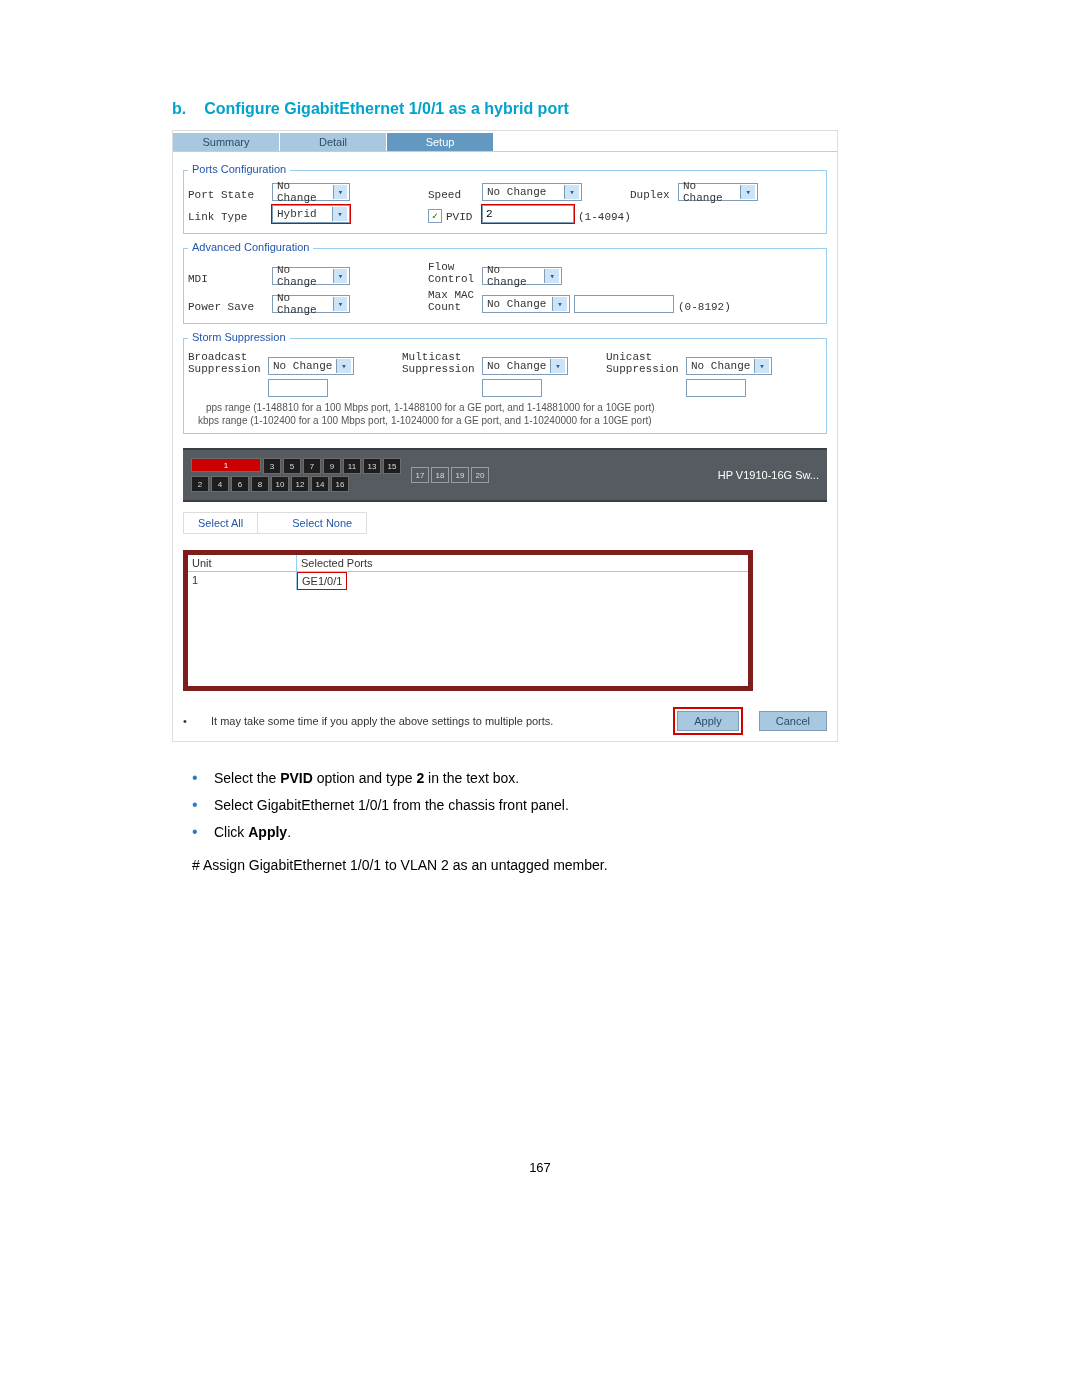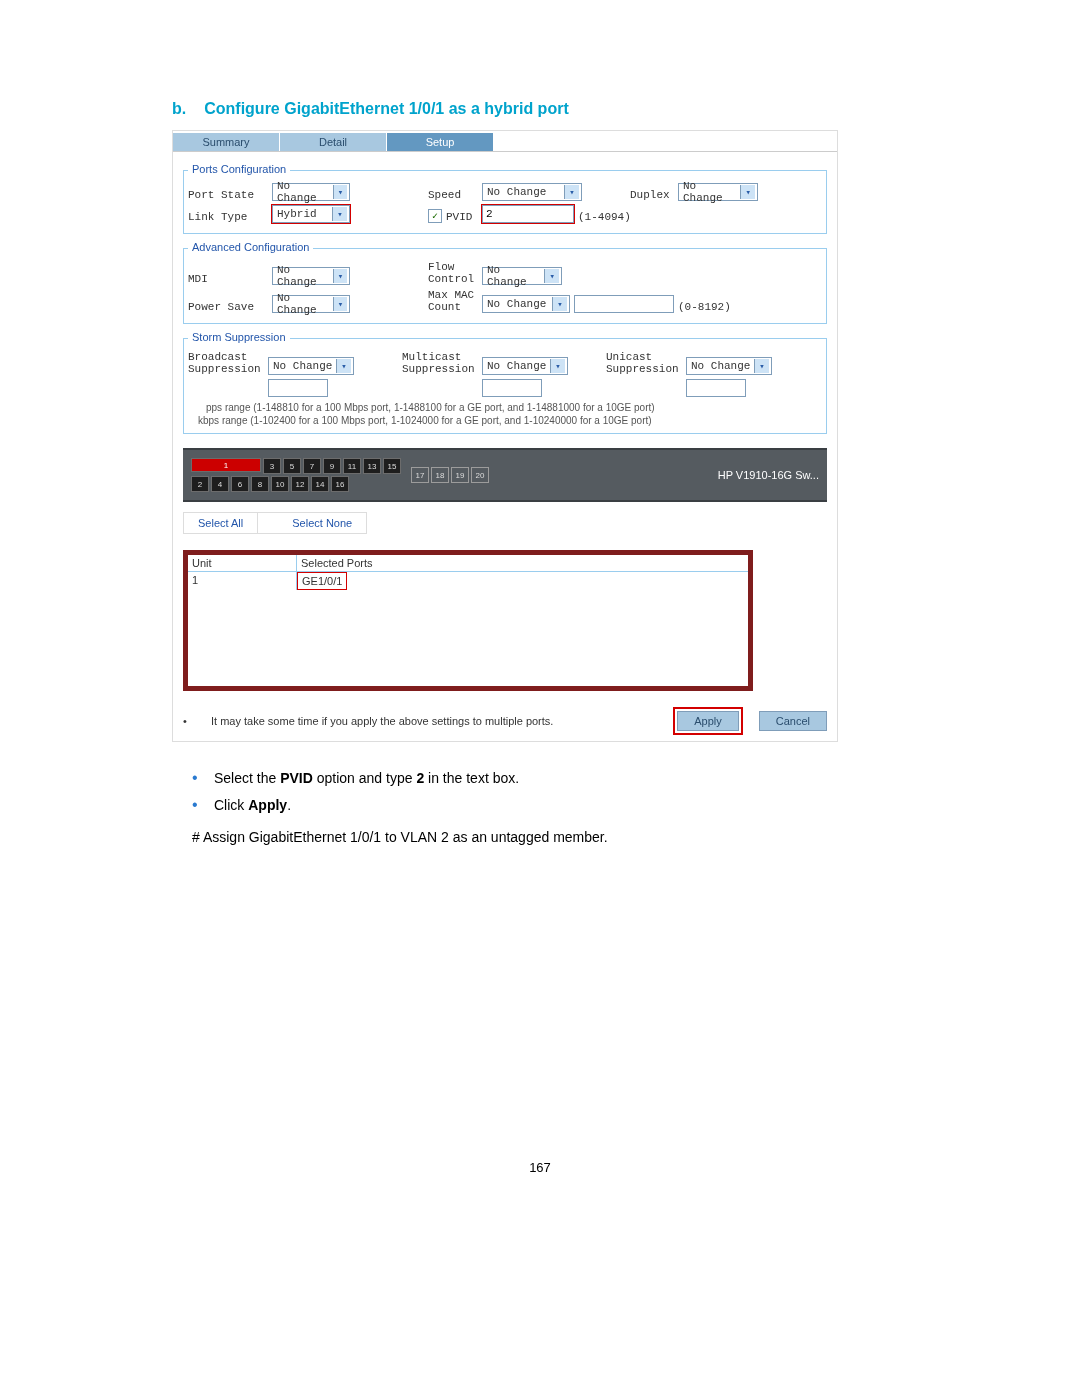--- a/index.html
+++ b/index.html
@@ -351,20 +351,21 @@
         <span style="flex:1">It may take some time if you apply the above settings to multiple ports.</span>
         <span class="btn redbox">Apply</span>
         <span class="btn">Cancel</span>
       </div>
     </div>
   </div>
 
   <div class="doc-text">
     <ul>
       <li><span>Select the </span><b>PVID</b><span> option and type </span><b>2</b><span> in the text box.</span></li>
+      <li><span>Select GigabitEthernet 1/0/1 from the chassis front panel.</span></li>
       <li><span>Click </span><b>Apply</b><span>.</span></li>
     </ul>
     <div class="hash"># Assign GigabitEthernet 1/0/1 to VLAN 2 as an untagged member.</div>
   </div>
 
 </div>
 
 <div class="pagenum">167</div>
 
 </body></html>

